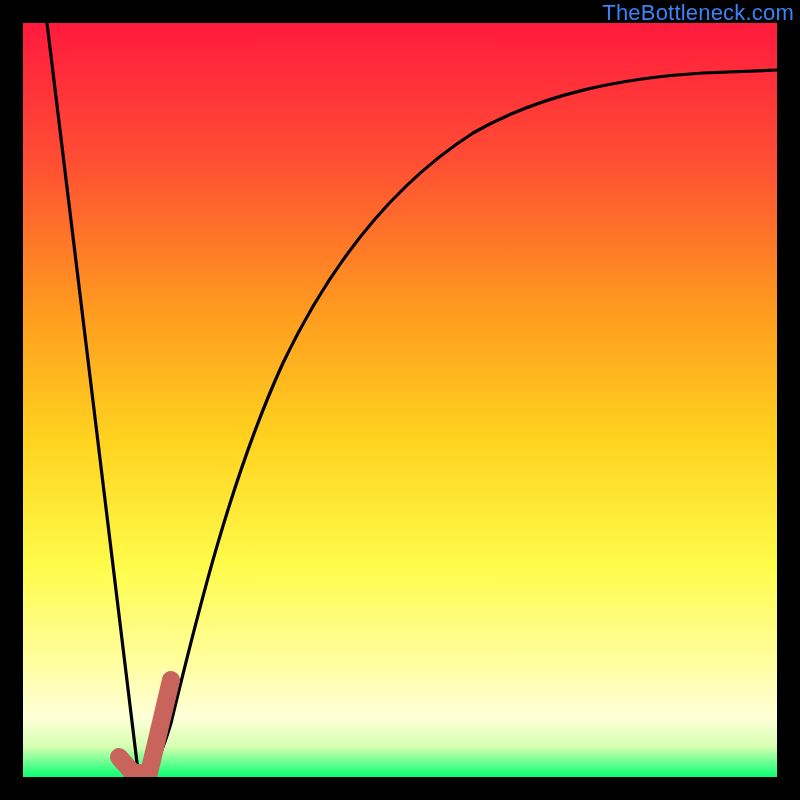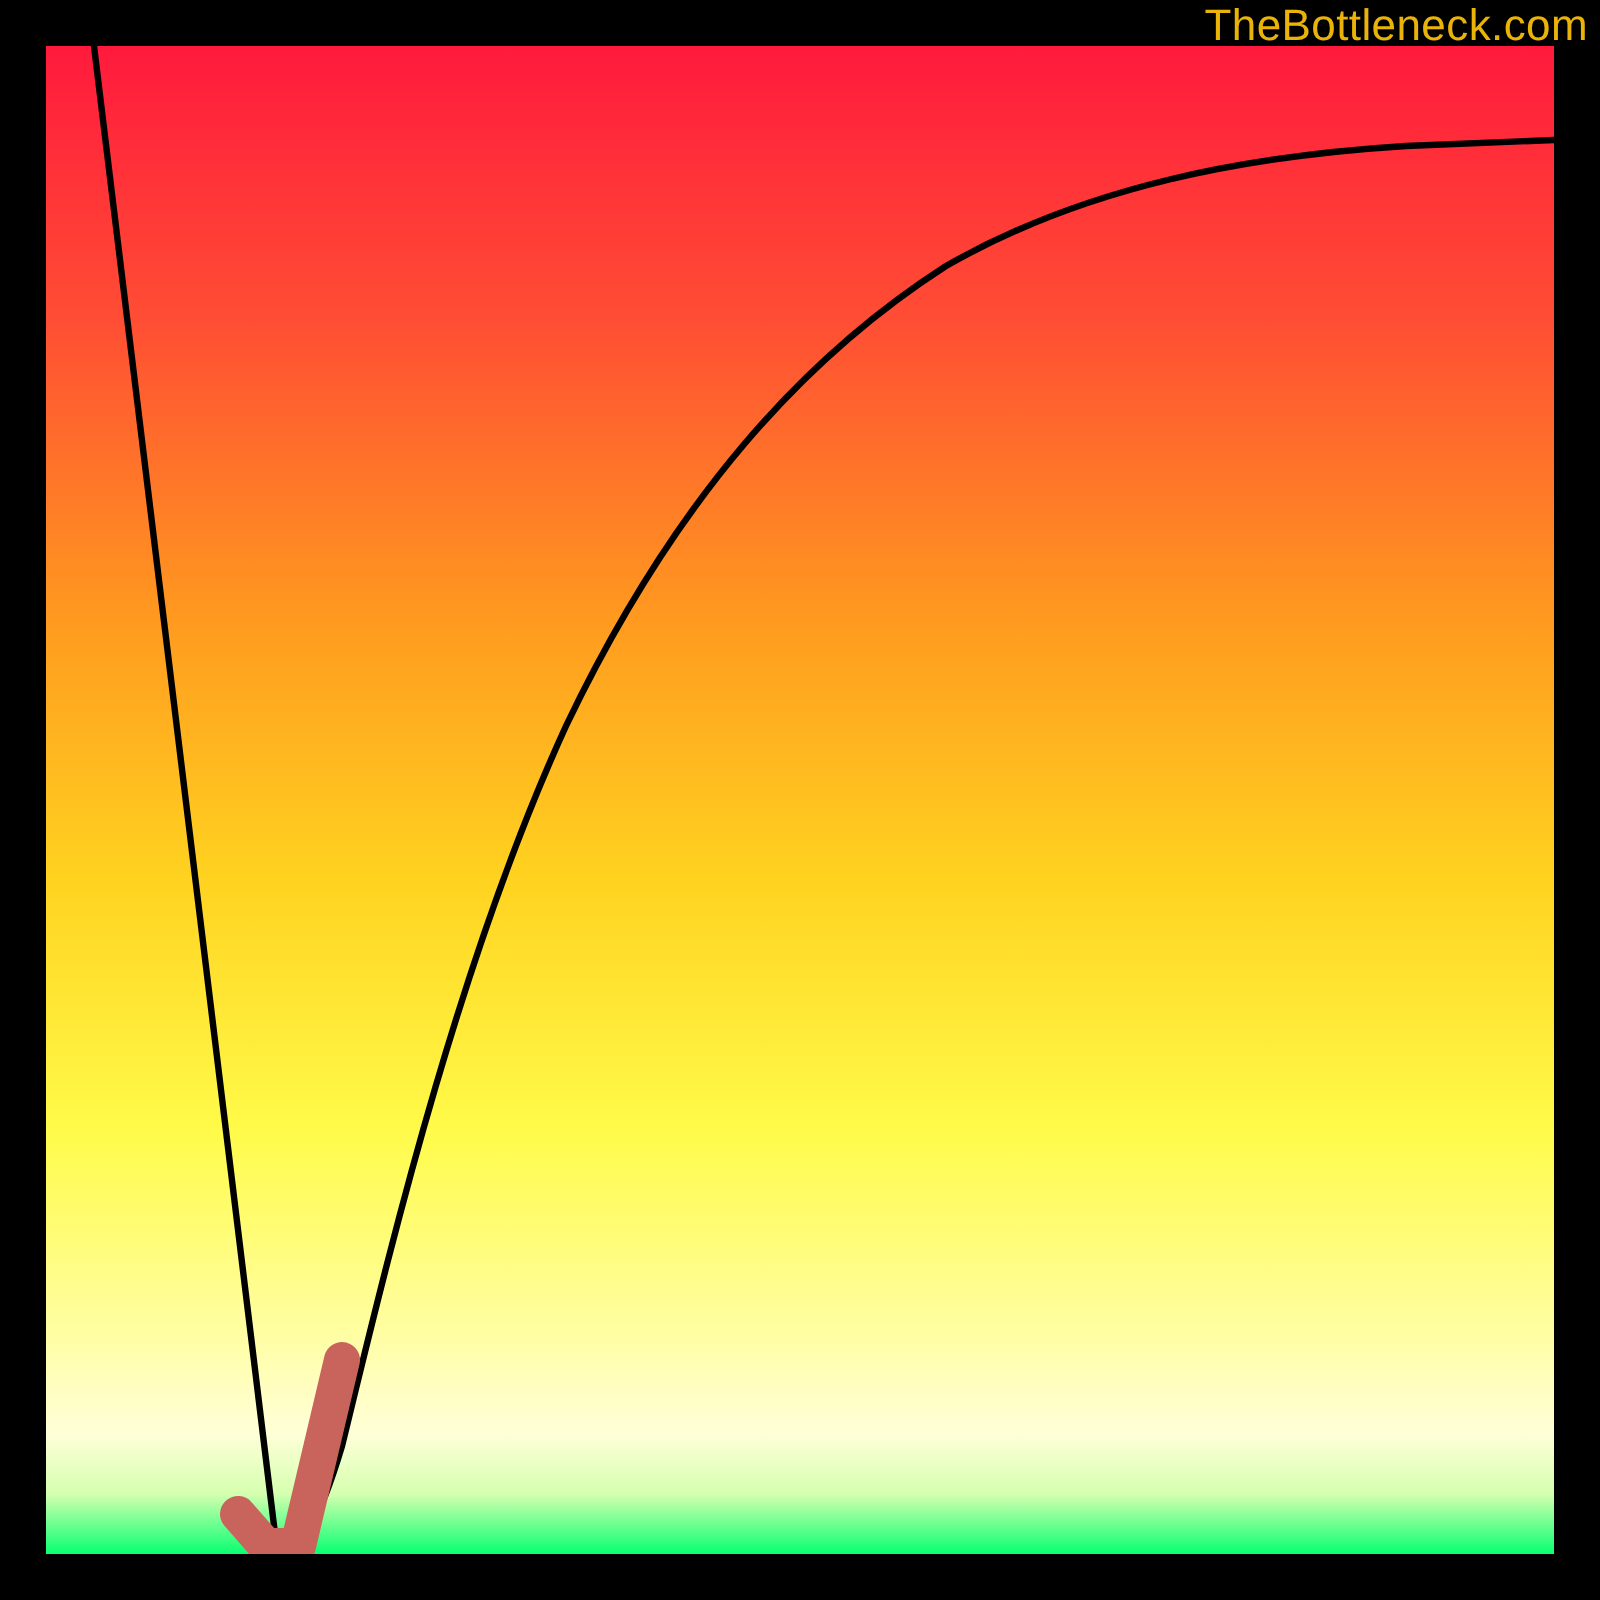--- a/index.html
+++ b/index.html
@@ -23,21 +23,21 @@
     left: 23px;
     top: 23px;
     width: 754px;
     height: 754px;
     overflow: hidden;
   }
   .watermark {
     position: absolute;
     top: 0px;
     right: 6px;
-    color: #eab308;
+    color: #3b82f6;
     font-family: Arial, Helvetica, sans-serif;
     font-size: 22px;
     letter-spacing: 0.2px;
   }
   svg { display: block; }
 </style>
 </head>
 <body>
 
 <div class="frame">

